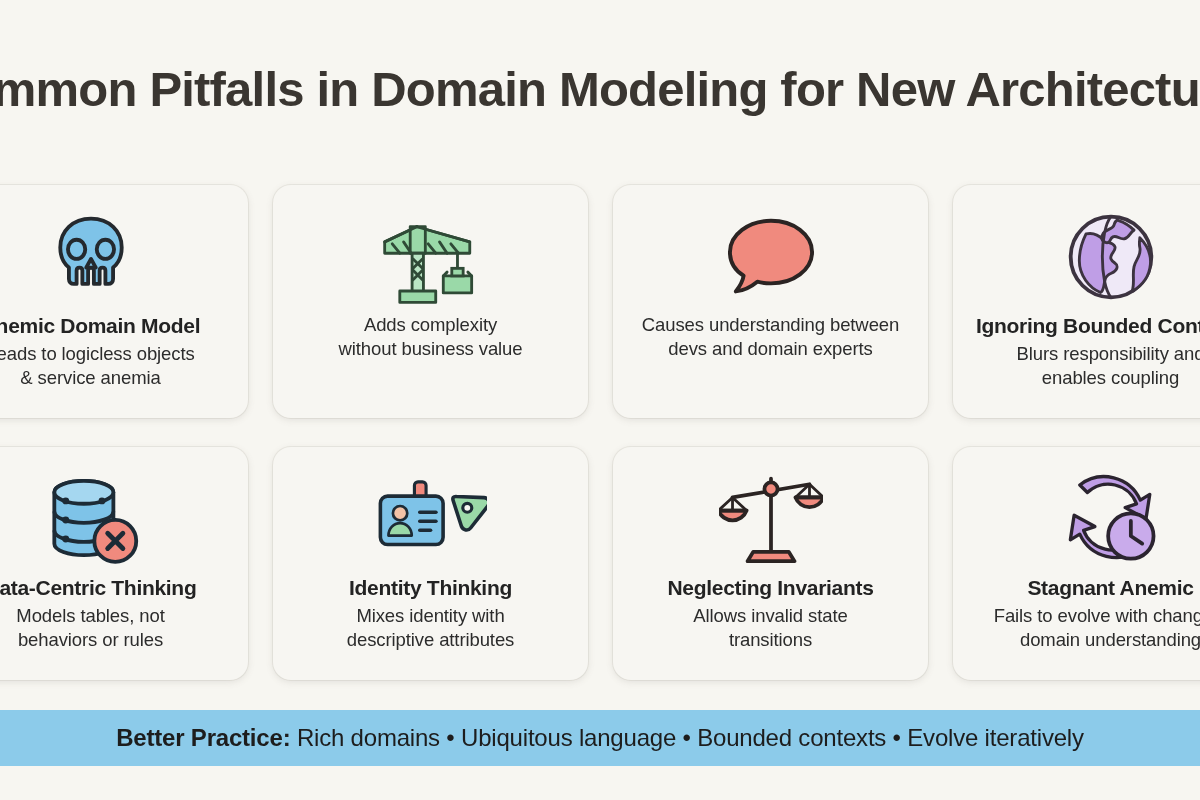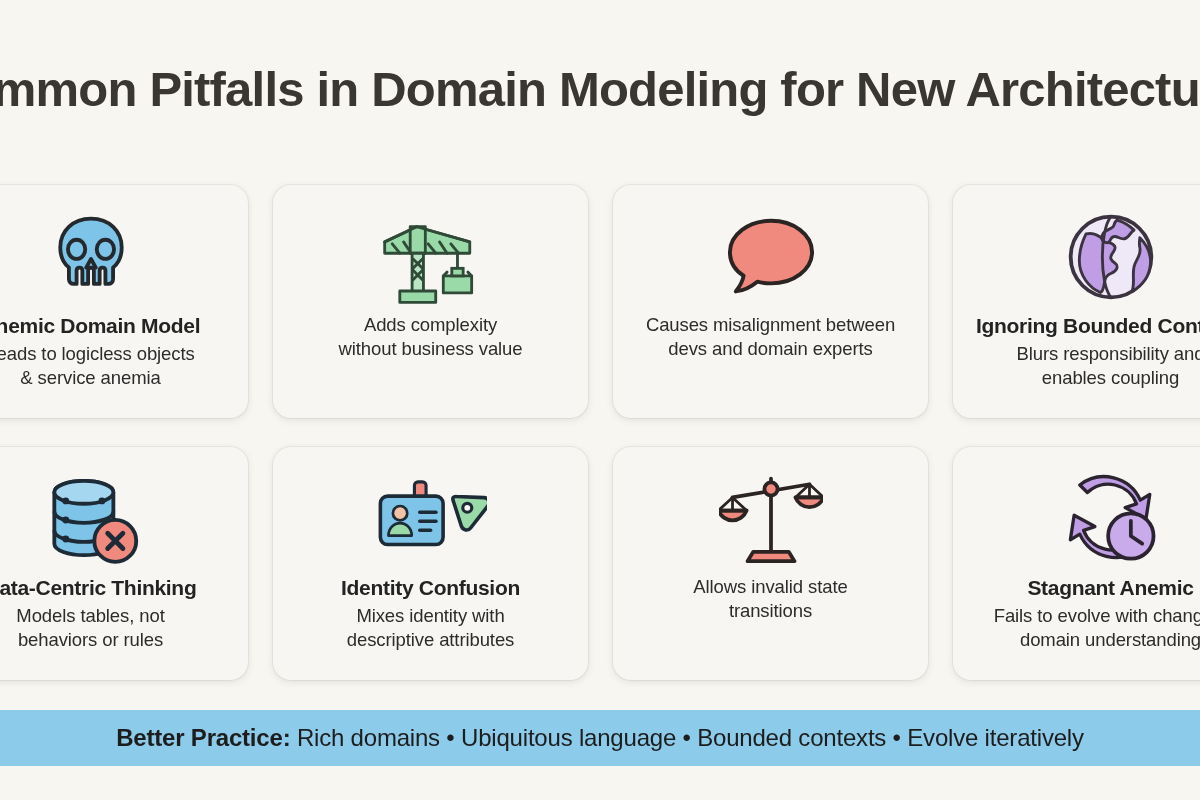--- a/index.html
+++ b/index.html
@@ -173,21 +173,21 @@
       <div class="card-desc">Adds complexity
 without business value</div>
     </div>
 
     <div class="card">
       <div class="card-icon">
         <svg width="100" height="88" viewBox="0 0 100 90">
           <path d="M50 8c23 0 42 14 42 32 0 18-19 32-42 32-5 0-10-0.6-14-1.8-6 5-14 9-22 10 4-5 7-10 8-16C12 58 8 49 8 40 8 22 27 8 50 8z" fill="#f08a7e" stroke="#2b2423" stroke-width="4" stroke-linejoin="round"></path>
         </svg>
       </div>
-      <div class="card-desc">Causes misalignment between
+      <div class="card-desc">Causes understanding between
 devs and domain experts</div>
     </div>
 
     <div class="card">
       <div class="card-icon">
         <svg width="96" height="96" viewBox="0 0 100 100">
           <circle cx="50" cy="50" r="42" fill="#efe9f7" stroke="#3c3340" stroke-width="4"></circle>
           <path d="M24 26c8-2 14 2 18 6s10 2 12 7-6 8-4 13 8 4 6 10-10 4-12 11-1 12-5 14c-12-5-22-18-22-33 0-11 3-20 7-28z" fill="#bf9ee6" stroke="#3c3340" stroke-width="3" stroke-linejoin="round"></path>
           <path d="M58 12c6 2 12 6 16 10-4 2-5 8-10 9s-8-4-12-2-2 7-7 6-6-6-3-10 10-4 11-8 3-6 5-5z" fill="#bf9ee6" stroke="#3c3340" stroke-width="3" stroke-linejoin="round"></path>
           <path d="M80 30c8 8 12 18 11 28-1 12-9 22-19 28 3-9 0-18 2-26s8-12 6-20c-1-4 0-8 0-10z" fill="#bf9ee6" stroke="#3c3340" stroke-width="3" stroke-linejoin="round"></path>
@@ -232,21 +232,21 @@
           <path d="M15 66c0-8 6-14 13-14s13 6 13 14z" fill="#9ad9a8" stroke="#1d2b36" stroke-width="3" stroke-linejoin="round"></path>
           <g stroke="#1d2b36" stroke-width="4" stroke-linecap="round">
             <path d="M50 40 L68 40"></path>
             <path d="M50 50 L68 50"></path>
             <path d="M50 60 L62 60"></path>
           </g>
           <path d="M87 30 L112 12c4-3 9 0 9 5l0 31c0 5-5 7-9 5L87 36c-3-2-3-4 0-6z" transform="rotate(38 100 32)" fill="#9ad9a8" stroke="#1d2b36" stroke-width="4" stroke-linejoin="round"></path>
           <circle cx="103" cy="35" r="5" fill="#f7f6f2" stroke="#1d2b36" stroke-width="3.5"></circle>
         </svg>
       </div>
-      <div class="card-title">Identity Confusion</div>
+      <div class="card-title">Identity Thinking</div>
       <div class="card-desc">Mixes identity with
 descriptive attributes</div>
     </div>
 
     <div class="card">
       <div class="card-icon">
         <svg width="104" height="92" viewBox="0 0 110 98">
           <g stroke="#2b2423" stroke-width="4" fill="none" stroke-linecap="round">
             <path d="M55 6 L55 84"></path>
             <path d="M14 26 L96 12"></path>
@@ -256,20 +256,21 @@
           <path d="M96 12 L96 26" stroke="#2b2423" stroke-width="3"></path>
           <path d="M-1 40 A 16 16 0 0 0 29 40 Z" transform="translate(0,0)" fill="#f08a7e" stroke="#2b2423" stroke-width="4" stroke-linejoin="round"></path>
           <path d="M81 26 A 16 16 0 0 0 111 26 Z" fill="#f08a7e" stroke="#2b2423" stroke-width="4" stroke-linejoin="round"></path>
           <path d="M-1 40 L29 40" stroke="#2b2423" stroke-width="4"></path>
           <path d="M81 26 L111 26" stroke="#2b2423" stroke-width="4"></path>
           <path d="M14 26 L-1 40 M14 26 L29 40" stroke="#2b2423" stroke-width="3" fill="none"></path>
           <path d="M96 12 L81 26 M96 12 L111 26" stroke="#2b2423" stroke-width="3" fill="none"></path>
           <path d="M36 84 L74 84 L80 94 L30 94 Z" fill="#f08a7e" stroke="#2b2423" stroke-width="4" stroke-linejoin="round"></path>
         </svg>
       </div>
+      <div class="card-title">Neglecting Invariants</div>
       <div class="card-desc">Allows invalid state
 transitions</div>
     </div>
 
     <div class="card">
       <div class="card-icon">
         <svg width="104" height="96" viewBox="0 0 110 100">
           <path d="M30 22 A 32 32 0 0 1 82 34 L70 38 L92 50 L96 24 L86 30 A 42 42 0 0 0 22 14 Z" fill="#bf9ee6" stroke="#2b2430" stroke-width="3.5" stroke-linejoin="round"></path>
           <path d="M78 74 A 32 32 0 0 1 26 62 L38 58 L16 46 L12 72 L22 66 A 42 42 0 0 0 86 82 Z" fill="#bf9ee6" stroke="#2b2430" stroke-width="3.5" stroke-linejoin="round"></path>
           <circle cx="76" cy="68" r="24" fill="#c9abeb" stroke="#2b2430" stroke-width="4"></circle>

